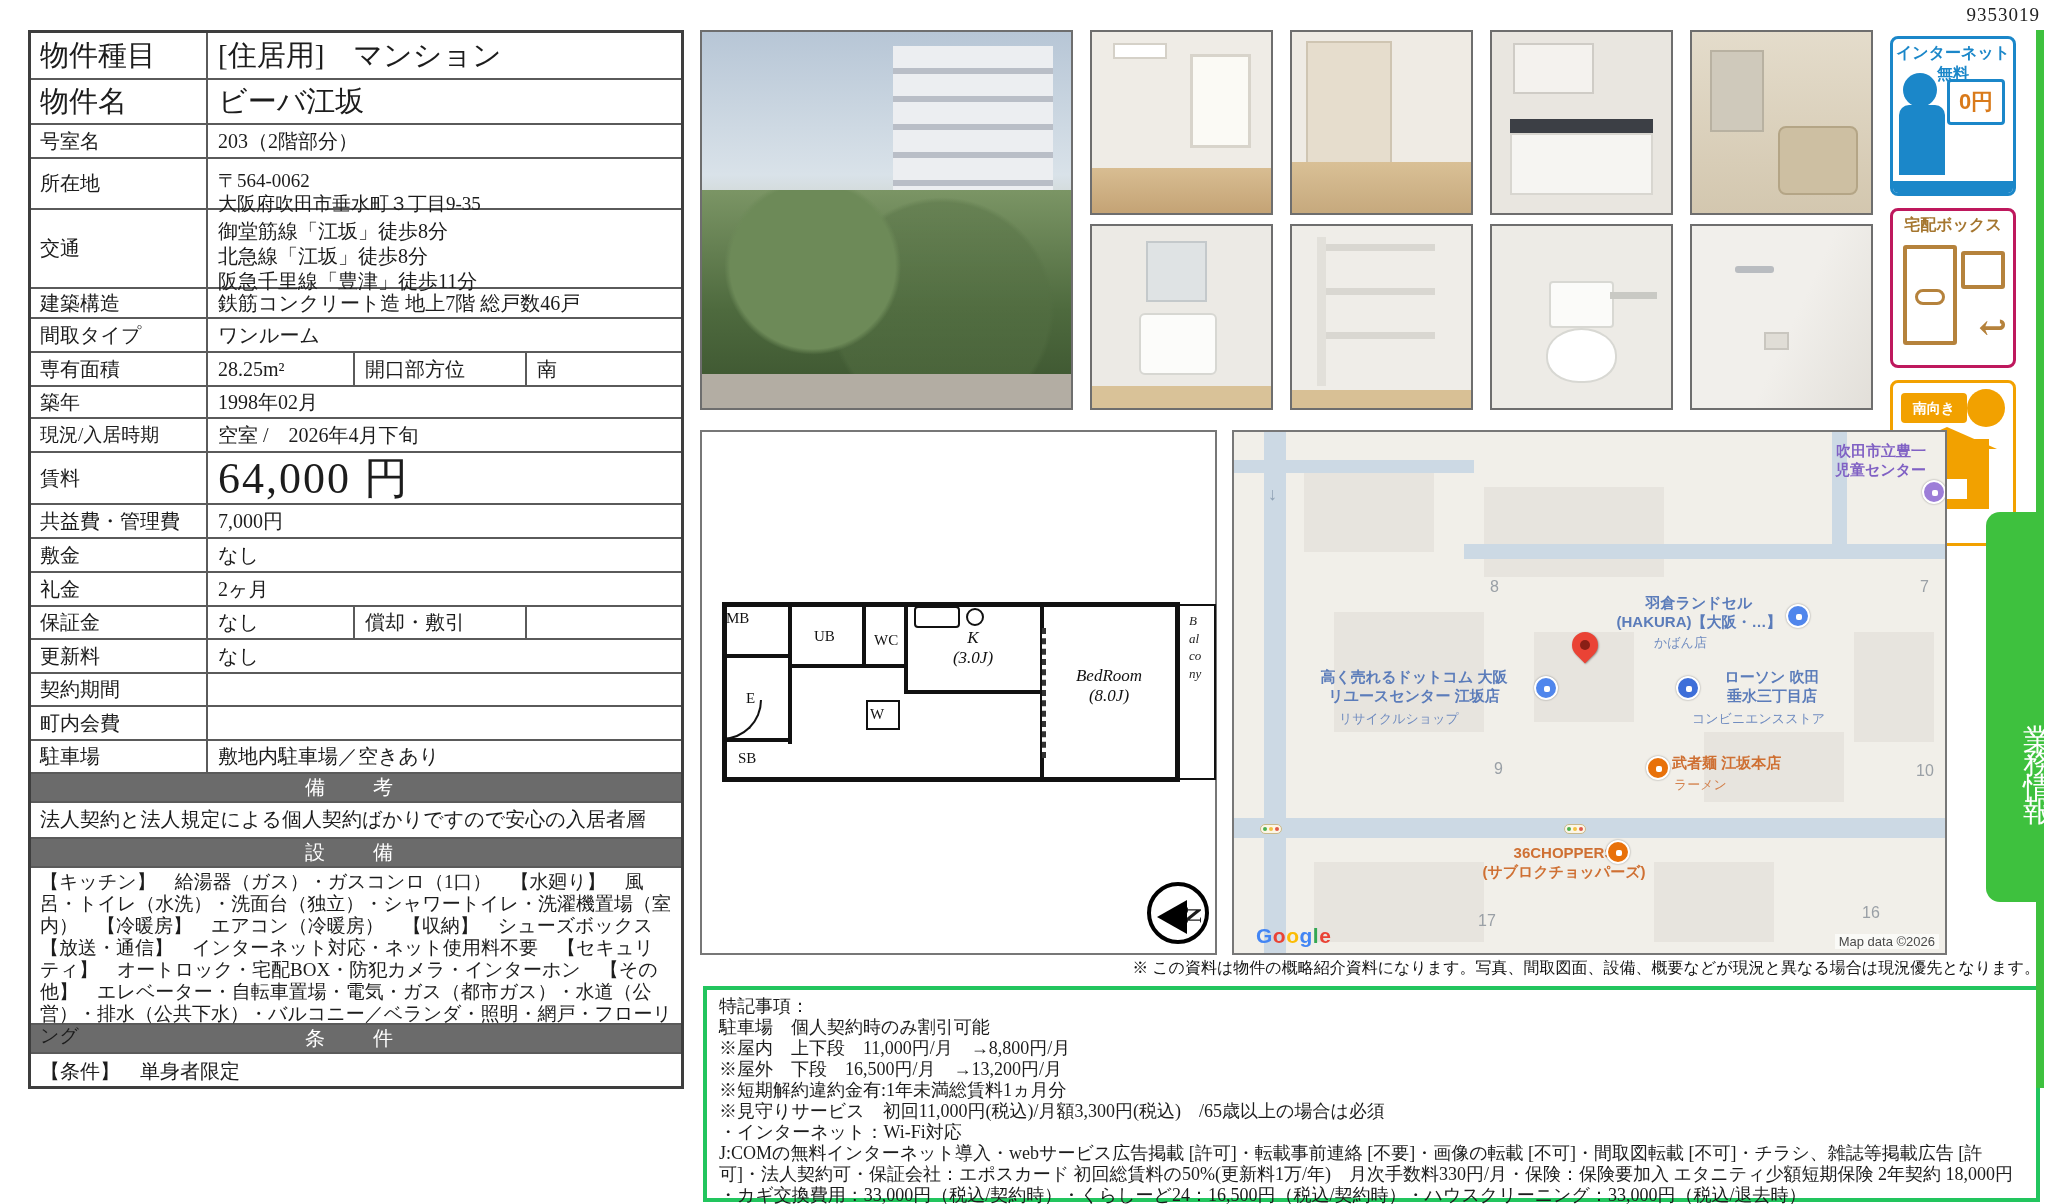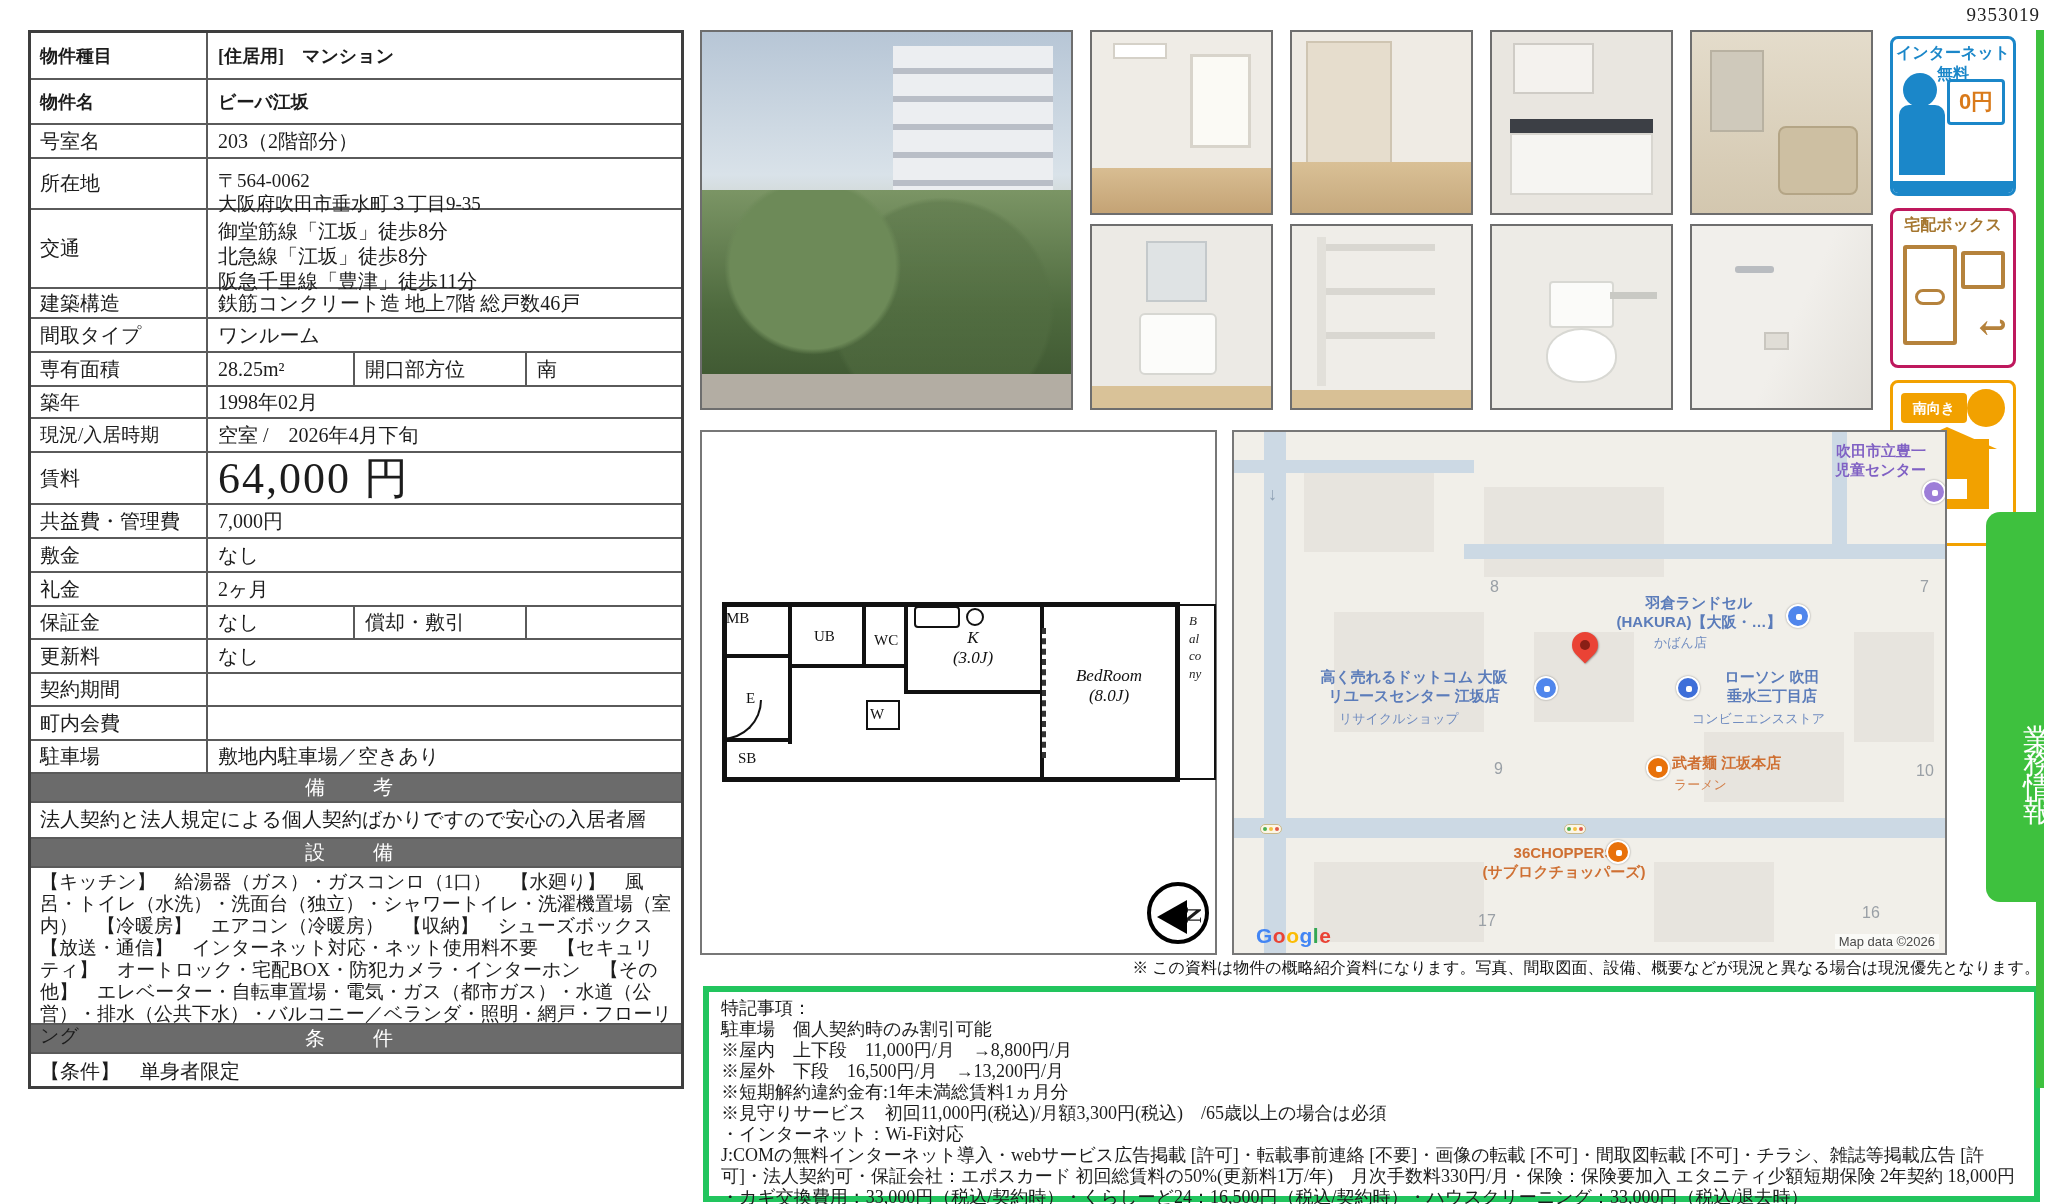--- a/index.html
+++ b/index.html
@@ -11,21 +11,21 @@
   .docnum { position:absolute; top:4px; left:1890px; width:150px; text-align:right;
             font-size:19px; letter-spacing:1px; color:#222; }
 
   
   .ptable { position:absolute; left:28px; top:30px; width:656px; border:3px solid #3e3e3e; background:#fff; }
   .trow { display:flex; border-top:2px solid #5a5a5a; }
   .trow:first-child { border-top:none; }
   .tlabel { width:177px; border-right:2px solid #5a5a5a; padding:1px 9px; display:flex; align-items:center; font-size:20px; }
   .tval { flex:1; padding:1px 10px; display:flex; align-items:center; font-size:20px; }
   .tmid { border-right:2px solid #5a5a5a; }
-  .big { font-size:18px;font-weight:bold; }
+  .big { font-size:29px; }
   .pre { white-space:pre-line;margin-top:16px; }
   .rent { font-size:44px; letter-spacing:2px; }
   .shead { background:#6b6b6b; color:#fff; text-align:center; font-size:20px; letter-spacing:14px;
            border-top:2px solid #5a5a5a; display:block; }
   .sbody { display:block; padding:3px 9px; font-size:19px; line-height:22px; border-top:2px solid #5a5a5a; }
 
   
   .ph { position:absolute; border:2px solid #6e6e6e; background:#e8e4dd; overflow:hidden; }
   .ph > div { position:absolute; }
 
@@ -70,21 +70,21 @@
          transform:rotate(-45deg); box-shadow:0 1px 2px rgba(0,0,0,.4); }
   .pin::after { content:""; position:absolute; left:8px; top:8px; width:10px; height:10px; border-radius:50%; background:#8a1f16; }
   .tlight { position:absolute; width:22px; height:10px; background:#fcf6e6; border:1px solid #c9b98a; border-radius:5px; }
   .tlight i { position:absolute; top:2px; width:4px; height:4px; border-radius:50%; display:block; }
   .glogo { position:absolute; left:22px; top:492px; font-size:21px; font-weight:bold; letter-spacing:.5px; }
   .mattr { position:absolute; right:6px; bottom:4px; font-size:13px; color:#4a4a4a; background:rgba(255,255,255,.65); padding:0 4px; }
   .marrow { position:absolute; color:#8fa2b5; font-size:18px; font-weight:bold; }
 
   
   .disclaimer { position:absolute; left:740px; top:958px; width:1300px; text-align:right; font-size:16px; color:#111; }
-  .notesbox { position:absolute; left:703px; top:986px; width:1337px; height:216px; border:6px solid #22c55e;
+  .notesbox { position:absolute; left:703px; top:986px; width:1337px; height:216px; border:4px solid #22c55e;
               background:#fff; padding:6px 12px; font-size:18px; line-height:21px; }
   .notesbox div { display:block; }
 
   
   .gline { position:absolute; left:2036px; top:30px; width:8px; height:1058px; background:#3ec13e; }
   .gtab { position:absolute; left:1986px; top:512px; width:58px; height:390px; background:#3ec13e;
           border-radius:14px 0 0 14px; color:#fff; }
   .gtab span { position:absolute; left:0; top:86px; width:100%; text-align:center; writing-mode:vertical-rl;
                font-size:30px; letter-spacing:24px; height:300px; left:14px; font-family:"Liberation Sans","DejaVu Sans",sans-serif; }
 </style>

